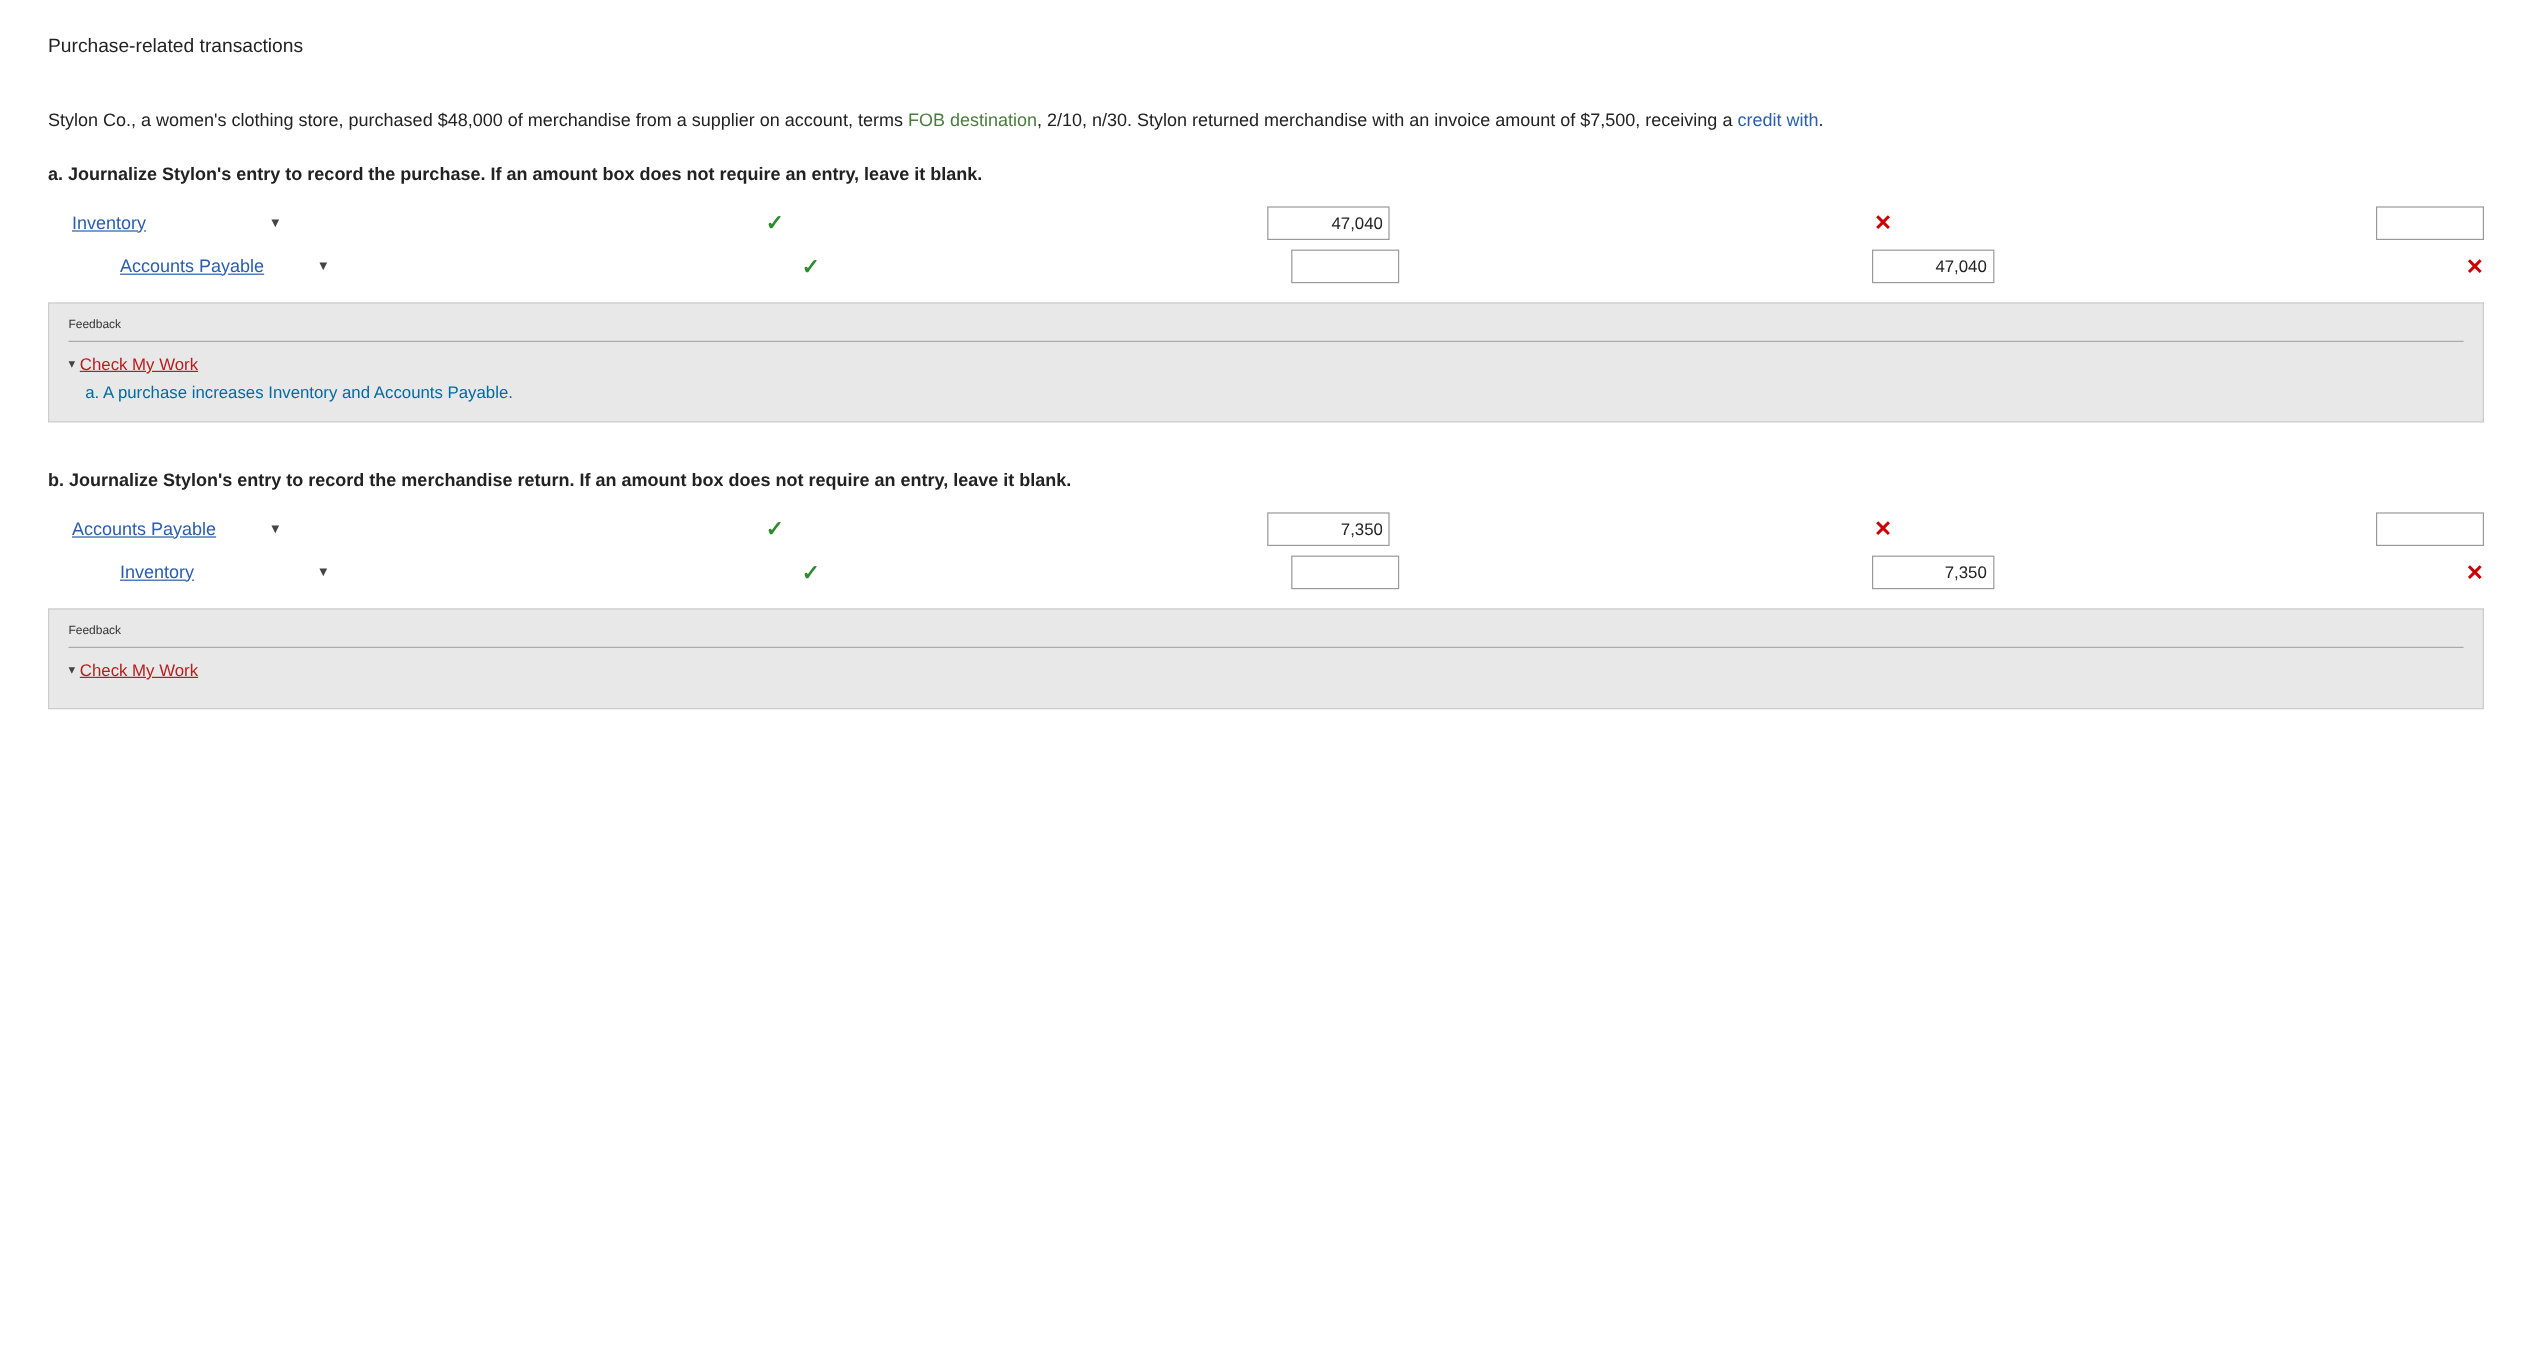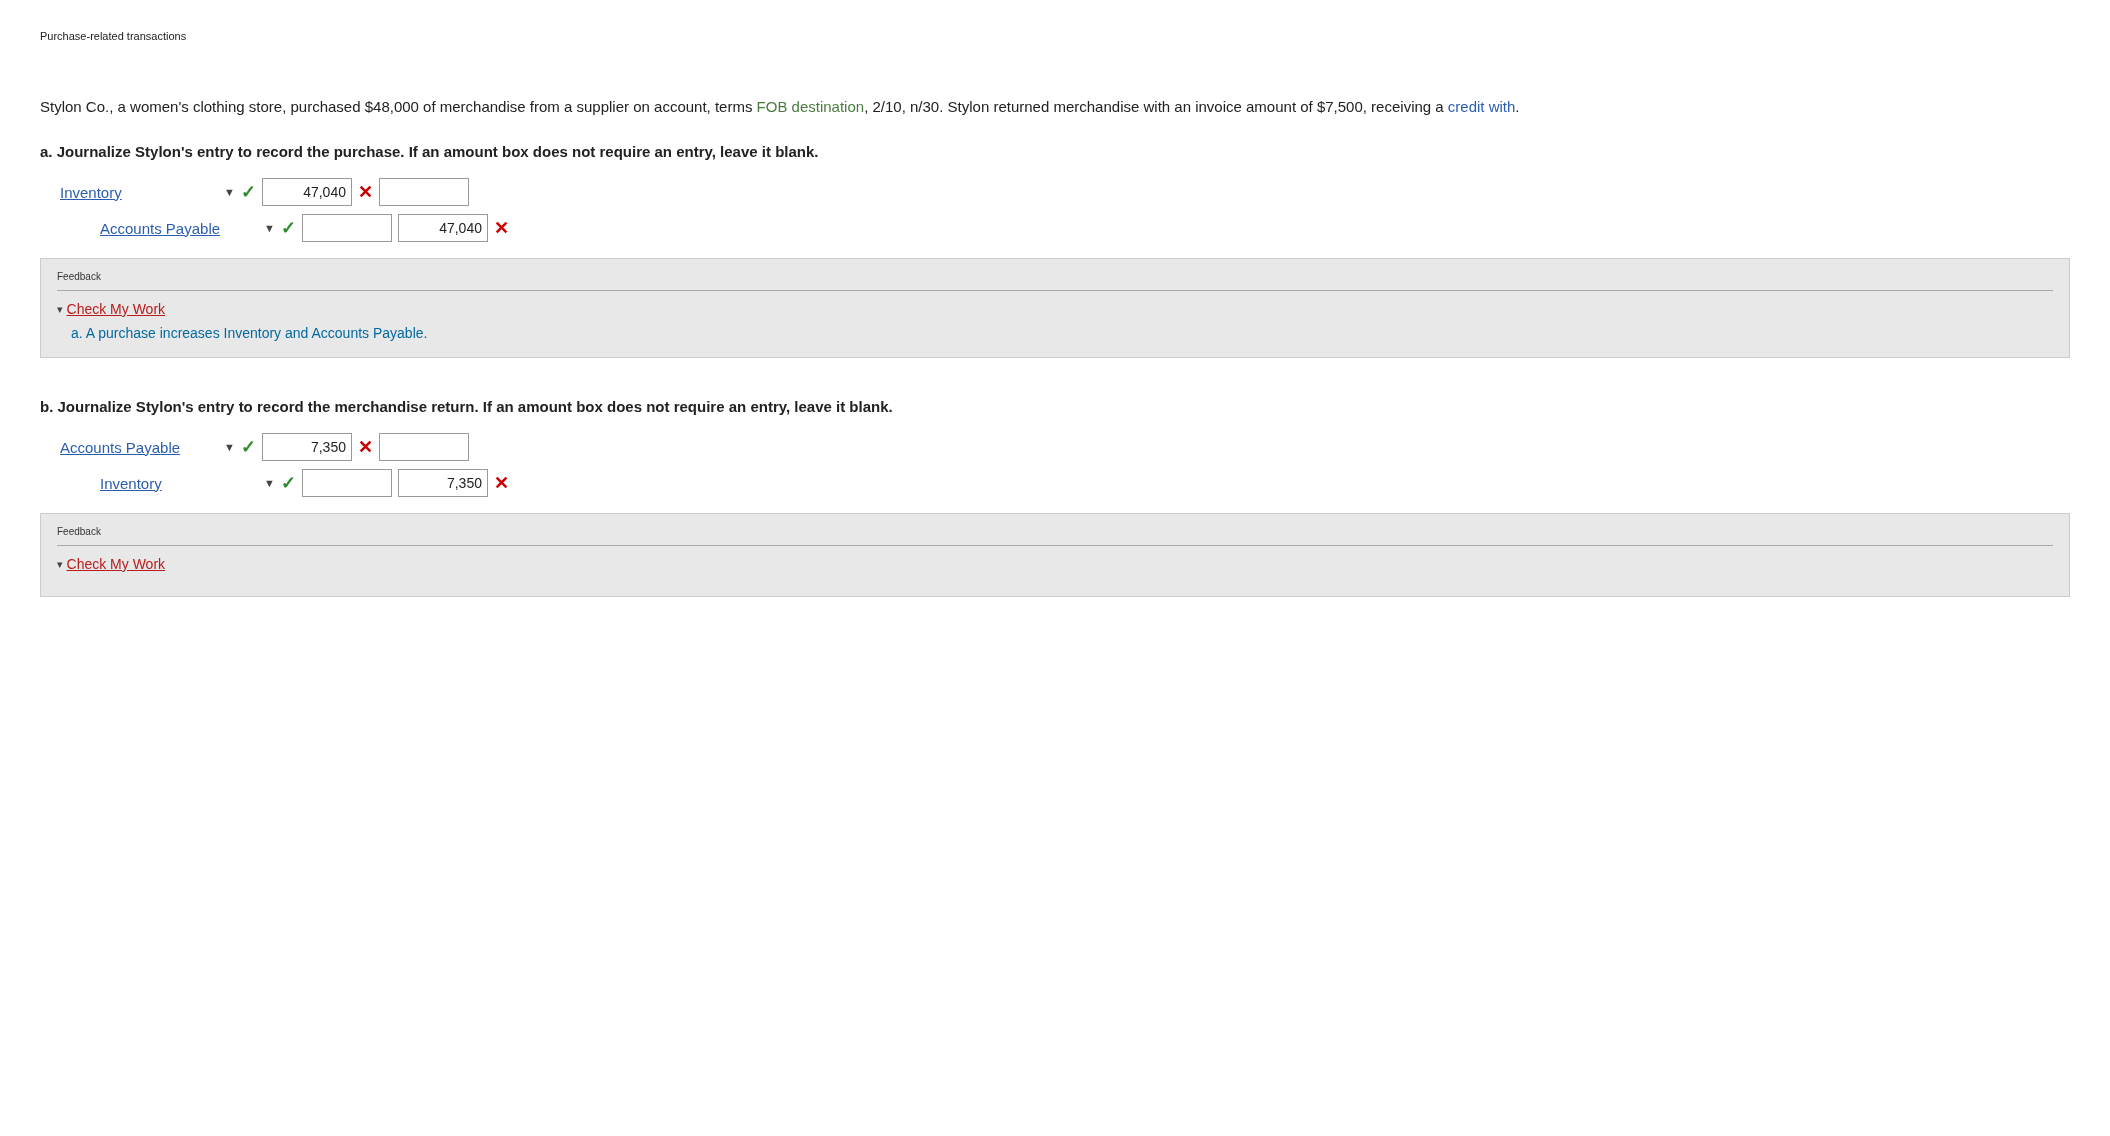--- a/index.html
+++ b/index.html
@@ -5,22 +5,22 @@
     * { box-sizing: border-box; margin: 0; padding: 0; }
     body {
       font-family: Arial, sans-serif;
       font-size: 15px;
       color: #222;
       background: #fff;
       padding: 30px 40px;
       max-width: 2110px;
     }
     .page-title {
-      font-size: 11px;
-      margin-bottom: 36px;
+      font-size: 16px;
+      margin-bottom: 24px;
       color: #222;
     }
     .intro-text {
       font-size: 15px;
       line-height: 1.6;
       margin-bottom: 24px;
       color: #222;
     }
     .link-green { color: #4a7c3f; text-decoration: none; }
     .link-blue { color: #2a5db0; text-decoration: none; }
@@ -32,20 +32,21 @@
     }
     .journal-section {
       margin-bottom: 10px;
       padding-left: 20px;
     }
     .journal-row {
       display: flex;
       align-items: center;
       margin-bottom: 8px;
       gap: 6px;
+      justify-content: space-between;
     }
     .account-dropdown {
       display: flex;
       align-items: center;
       gap: 4px;
     }
     .account-link {
       color: #2a5db0;
       text-decoration: underline;
       font-size: 15px;
@@ -60,21 +61,21 @@
       color: #444;
       cursor: pointer;
     }
     .check-green {
       color: #2e8b2e;
       font-size: 18px;
       font-weight: bold;
     }
     .amount-input {
       border: 1px solid #999;
-      width: 90px;
+      width: 102px;
       height: 28px;
       font-size: 14px;
       text-align: right;
       padding: 2px 5px;
       color: #222;
     }
     .x-red {
       color: #cc0000;
       font-size: 18px;
       font-weight: bold;

